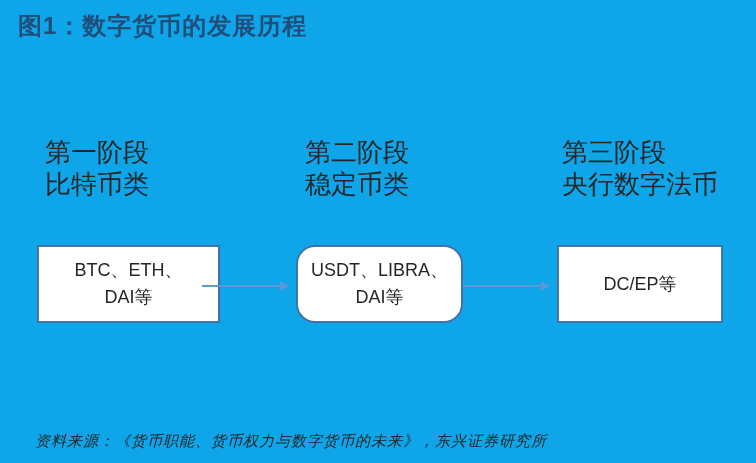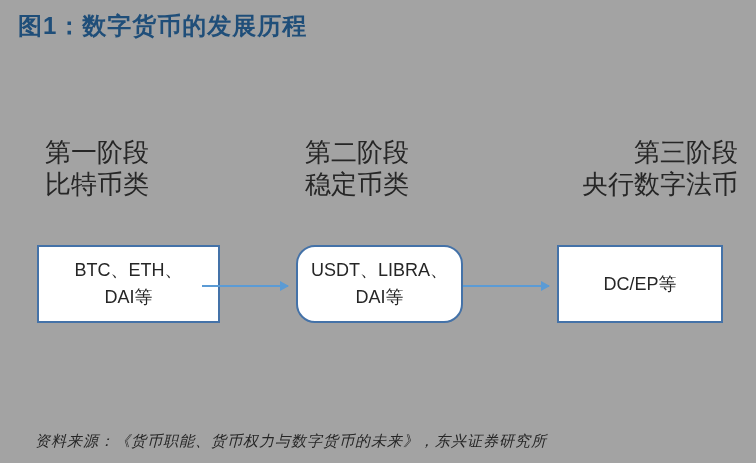--- a/index.html
+++ b/index.html
@@ -4,21 +4,21 @@
 <style>
   html, body {
     margin: 0;
     padding: 0;
     background: #ffffff;
   }
   .page {
     position: relative;
     width: 756px;
     height: 463px;
-    background: #a3a3a3;
+    background: #0ea5e9;
     overflow: hidden;
     font-family: "Liberation Sans", sans-serif;
     --title-color: #1F4E79;
     --border-color: #4472A8;
     --arrow-color: #5B9BD5;
     --text-color: #262626;
   }
   .figure-title {
     position: absolute;
     left: 18px;
@@ -32,21 +32,21 @@
   .stage-label {
     position: absolute;
     top: 136px;
     font-size: 26px;
     line-height: 32px;
     color: var(--text-color);
     white-space: nowrap;
   }
   .stage-label-1 { left: 45px; }
   .stage-label-2 { left: 305px; }
-  .stage-label-3 { left: 582px; text-align: right; }
+  .stage-label-3 { left: 562px; }
   .flow-box {
     position: absolute;
     top: 245px;
     height: 78px;
     box-sizing: border-box;
     border: 2px solid var(--border-color);
     background: #ffffff;
     display: flex;
     flex-direction: column;
     justify-content: center;

